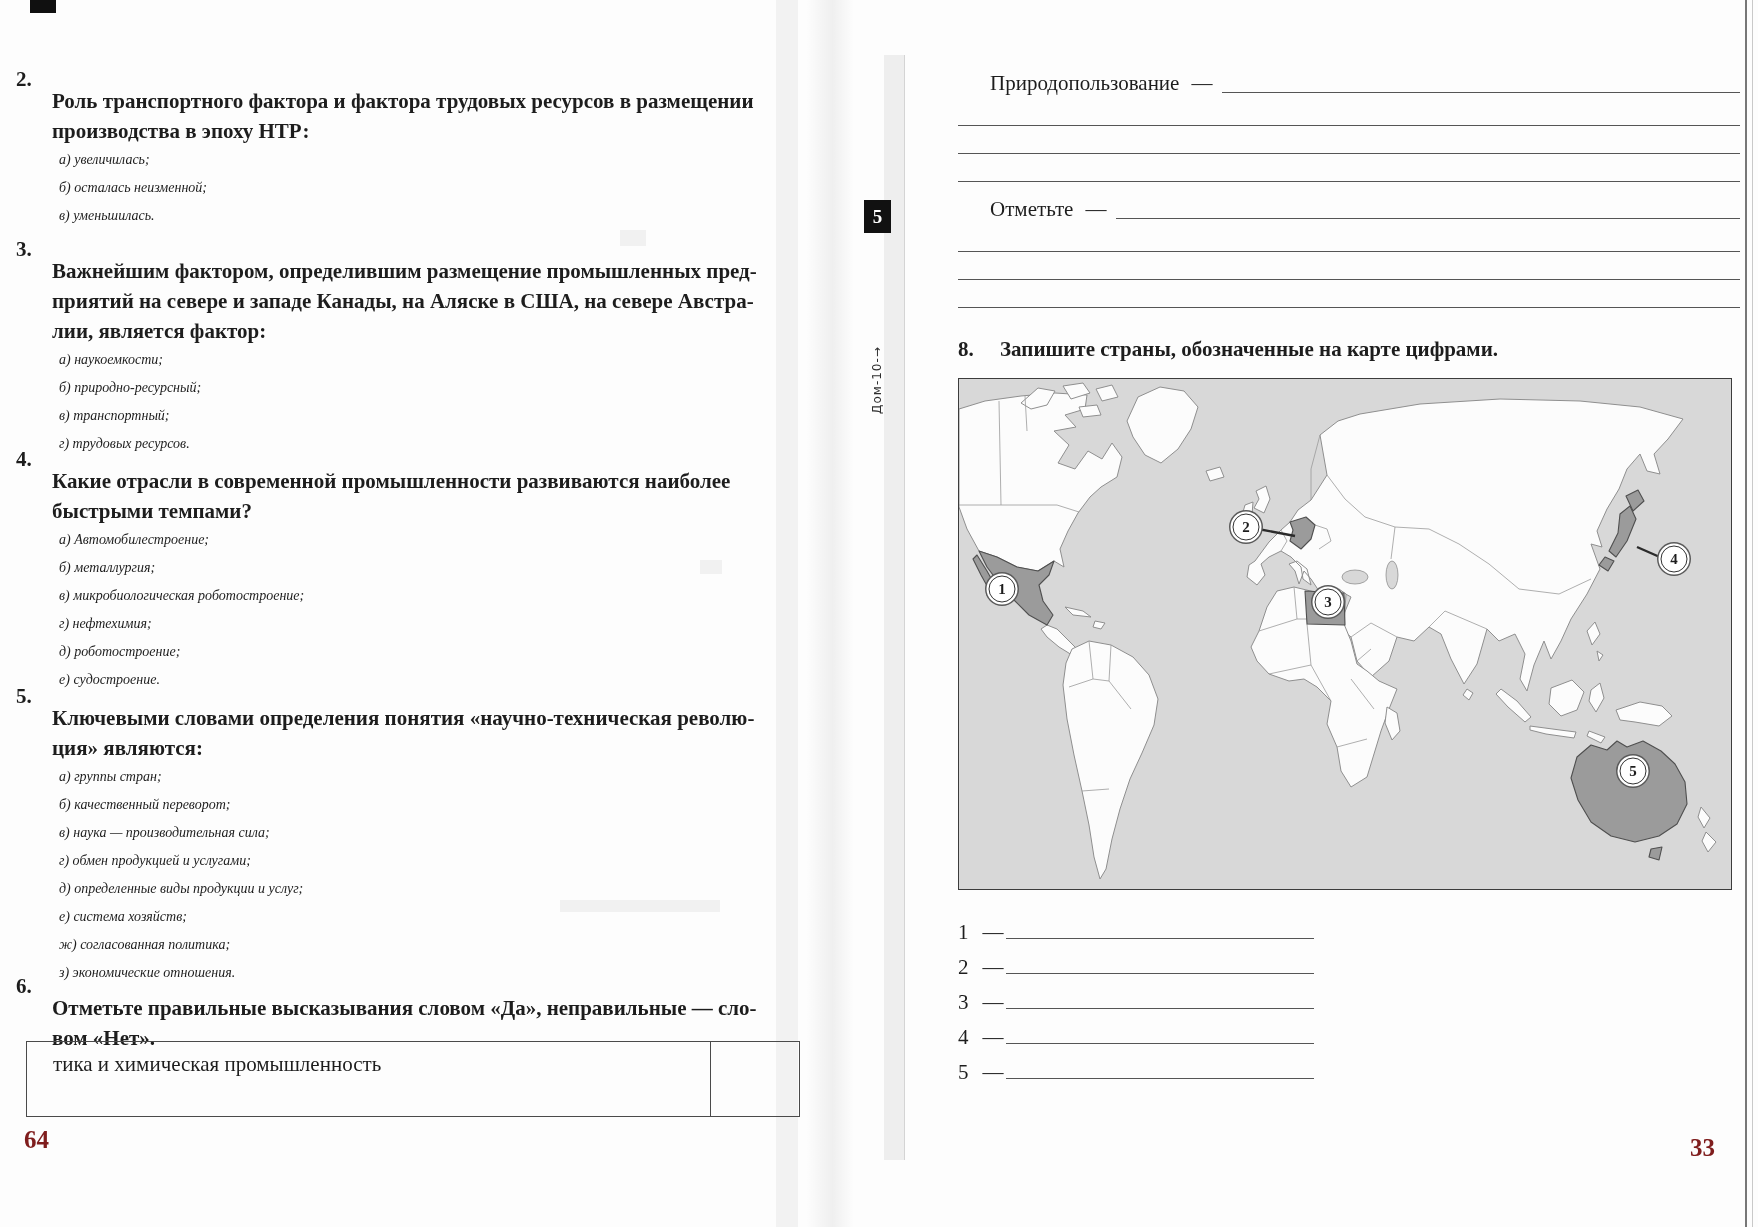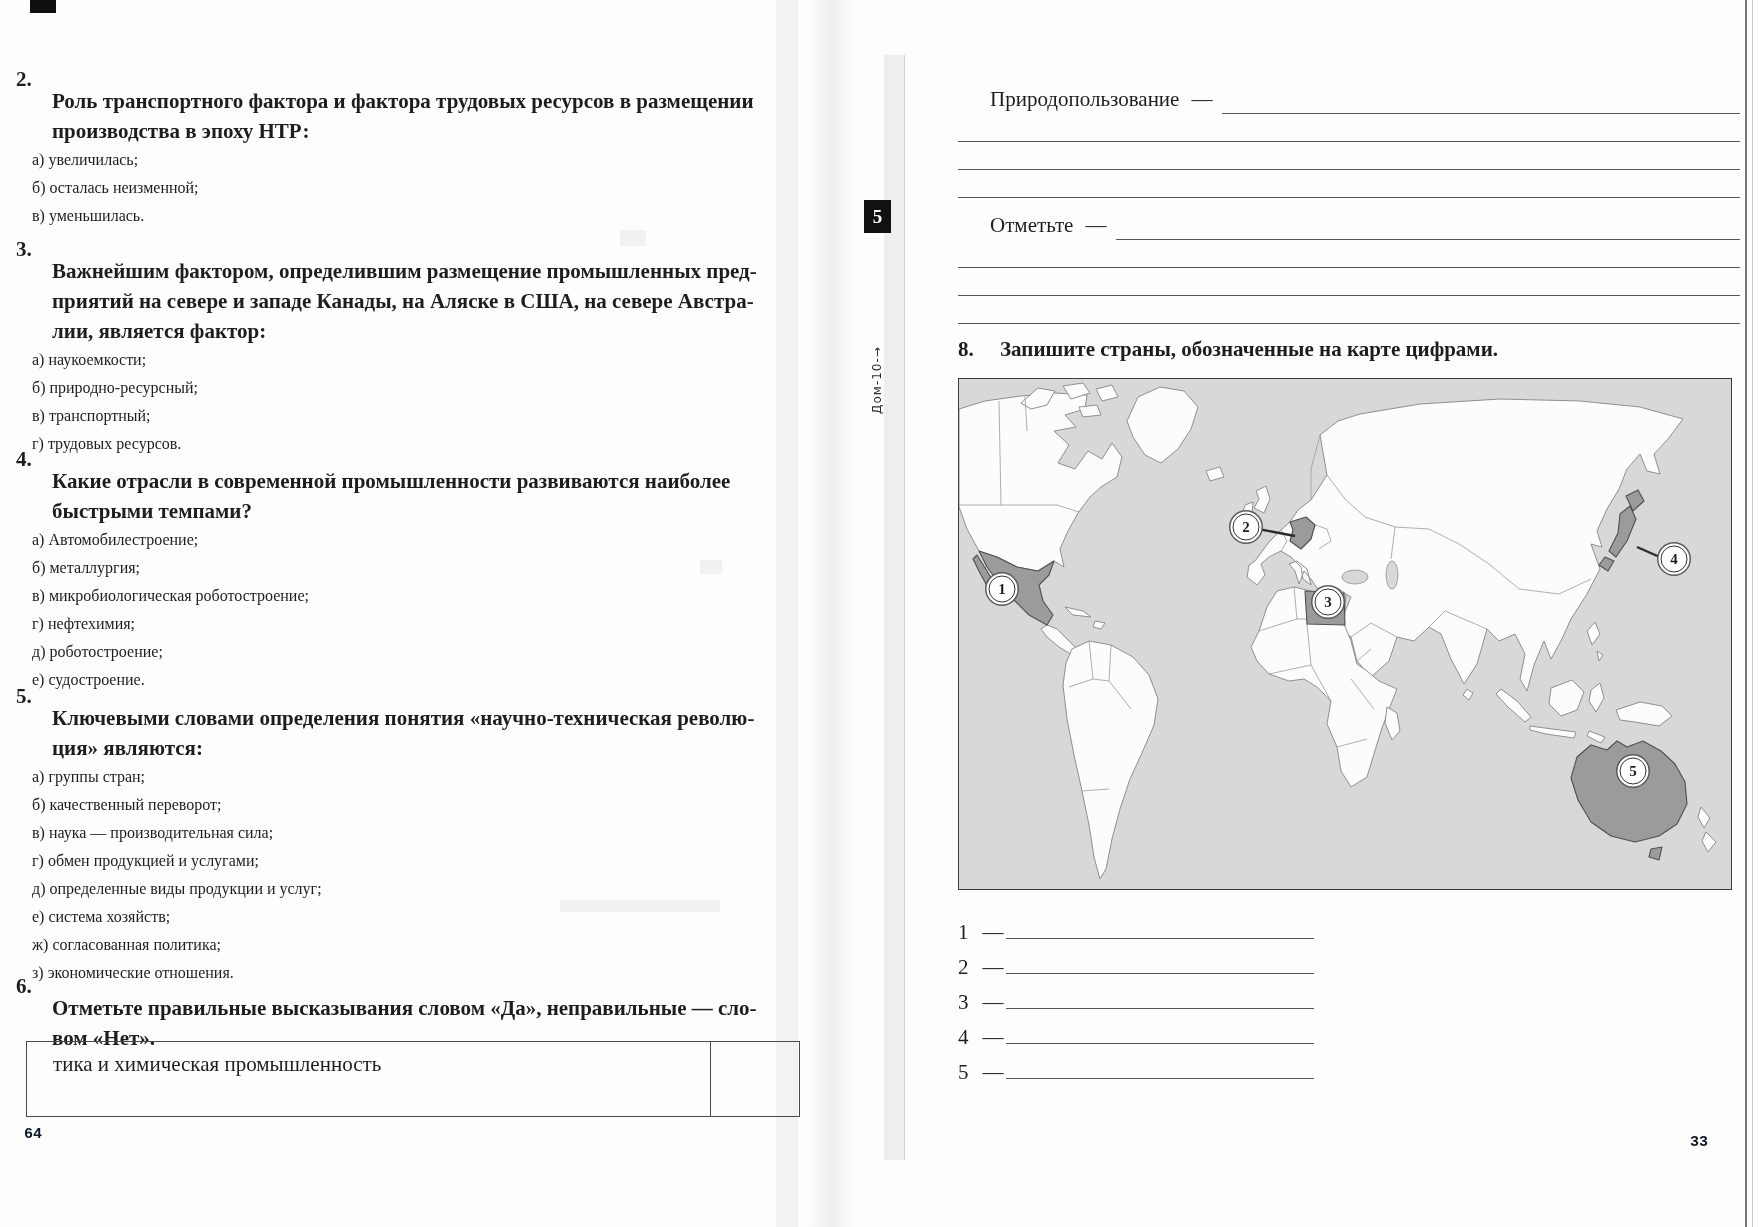--- a/index.html
+++ b/index.html
@@ -13,33 +13,33 @@
   .band-gutter{position:absolute;left:884px;top:55px;width:20px;height:1105px;background:#eeeeee;border-right:1px solid #d4d4d4;}
   .edge-right{position:absolute;left:1745px;top:0;width:2px;height:1227px;background:#777;}
   .edge-right2{position:absolute;left:1752px;top:0;width:1px;height:1227px;background:#c9c9c9;}
   .smudge{position:absolute;background:#f1f1f1;}
 
   
   .q{position:absolute;left:16px;width:792px;}
   .q-head{display:flex;font-weight:bold;}
   .q-num{width:36px;flex:0 0 36px;font-size:21px;line-height:30px;}
   .q-lines{flex:1;font-size:21px;line-height:30px;margin-top:22px;}
-  .q-opts{margin-left:16px;font-size:16px;line-height:28px;font-weight:normal;}
+  .q-opts{margin-left:43px;font-size:14px;line-height:28px;font-weight:normal;font-style:italic;}
 
   
   .stable{position:absolute;left:26px;top:1041px;width:774px;height:76px;display:flex;
           border:1.5px solid #4a4a4a;box-sizing:border-box;}
   .stable .cell-text{flex:1;padding:7px 12px 0 26px;font-size:21px;line-height:30px;}
   .stable .cell-ans{width:88px;flex:0 0 88px;border-left:1.5px solid #4a4a4a;}
 
-  .page-num{position:absolute;font-family:Liberation Mono, monospace;font-weight:bold;font-size:15px;color:#0f172a;}
+  .page-num{position:absolute;font-family:Liberation Serif, serif;font-weight:bold;font-size:25px;color:#7f1d1d;}
 
   
   .def{position:absolute;left:958px;width:782px;font-size:21px;}
-  .def-row{display:flex;align-items:flex-end;height:30px;line-height:30px;margin-top:16px;}
+  .def-row{display:flex;align-items:flex-start;height:30px;line-height:30px;}
   .def-indent{flex:0 0 32px;}
   .def-dash{padding:0 10px 0 12px;}
   .def-fill{flex:1;border-bottom:1.4px solid #555;height:24px;}
   .wline{height:27px;border-bottom:1.4px solid #555;}
 
   .q8{position:absolute;left:958px;top:334px;width:780px;display:flex;font-weight:bold;font-size:21px;line-height:30px;}
   .q8 .q-num{width:42px;flex:0 0 42px;}
 
   .map{position:absolute;left:958px;top:378px;width:772px;height:510px;border:1.6px solid #3c3c3c;box-sizing:content-box;}
   .map svg{display:block;}

